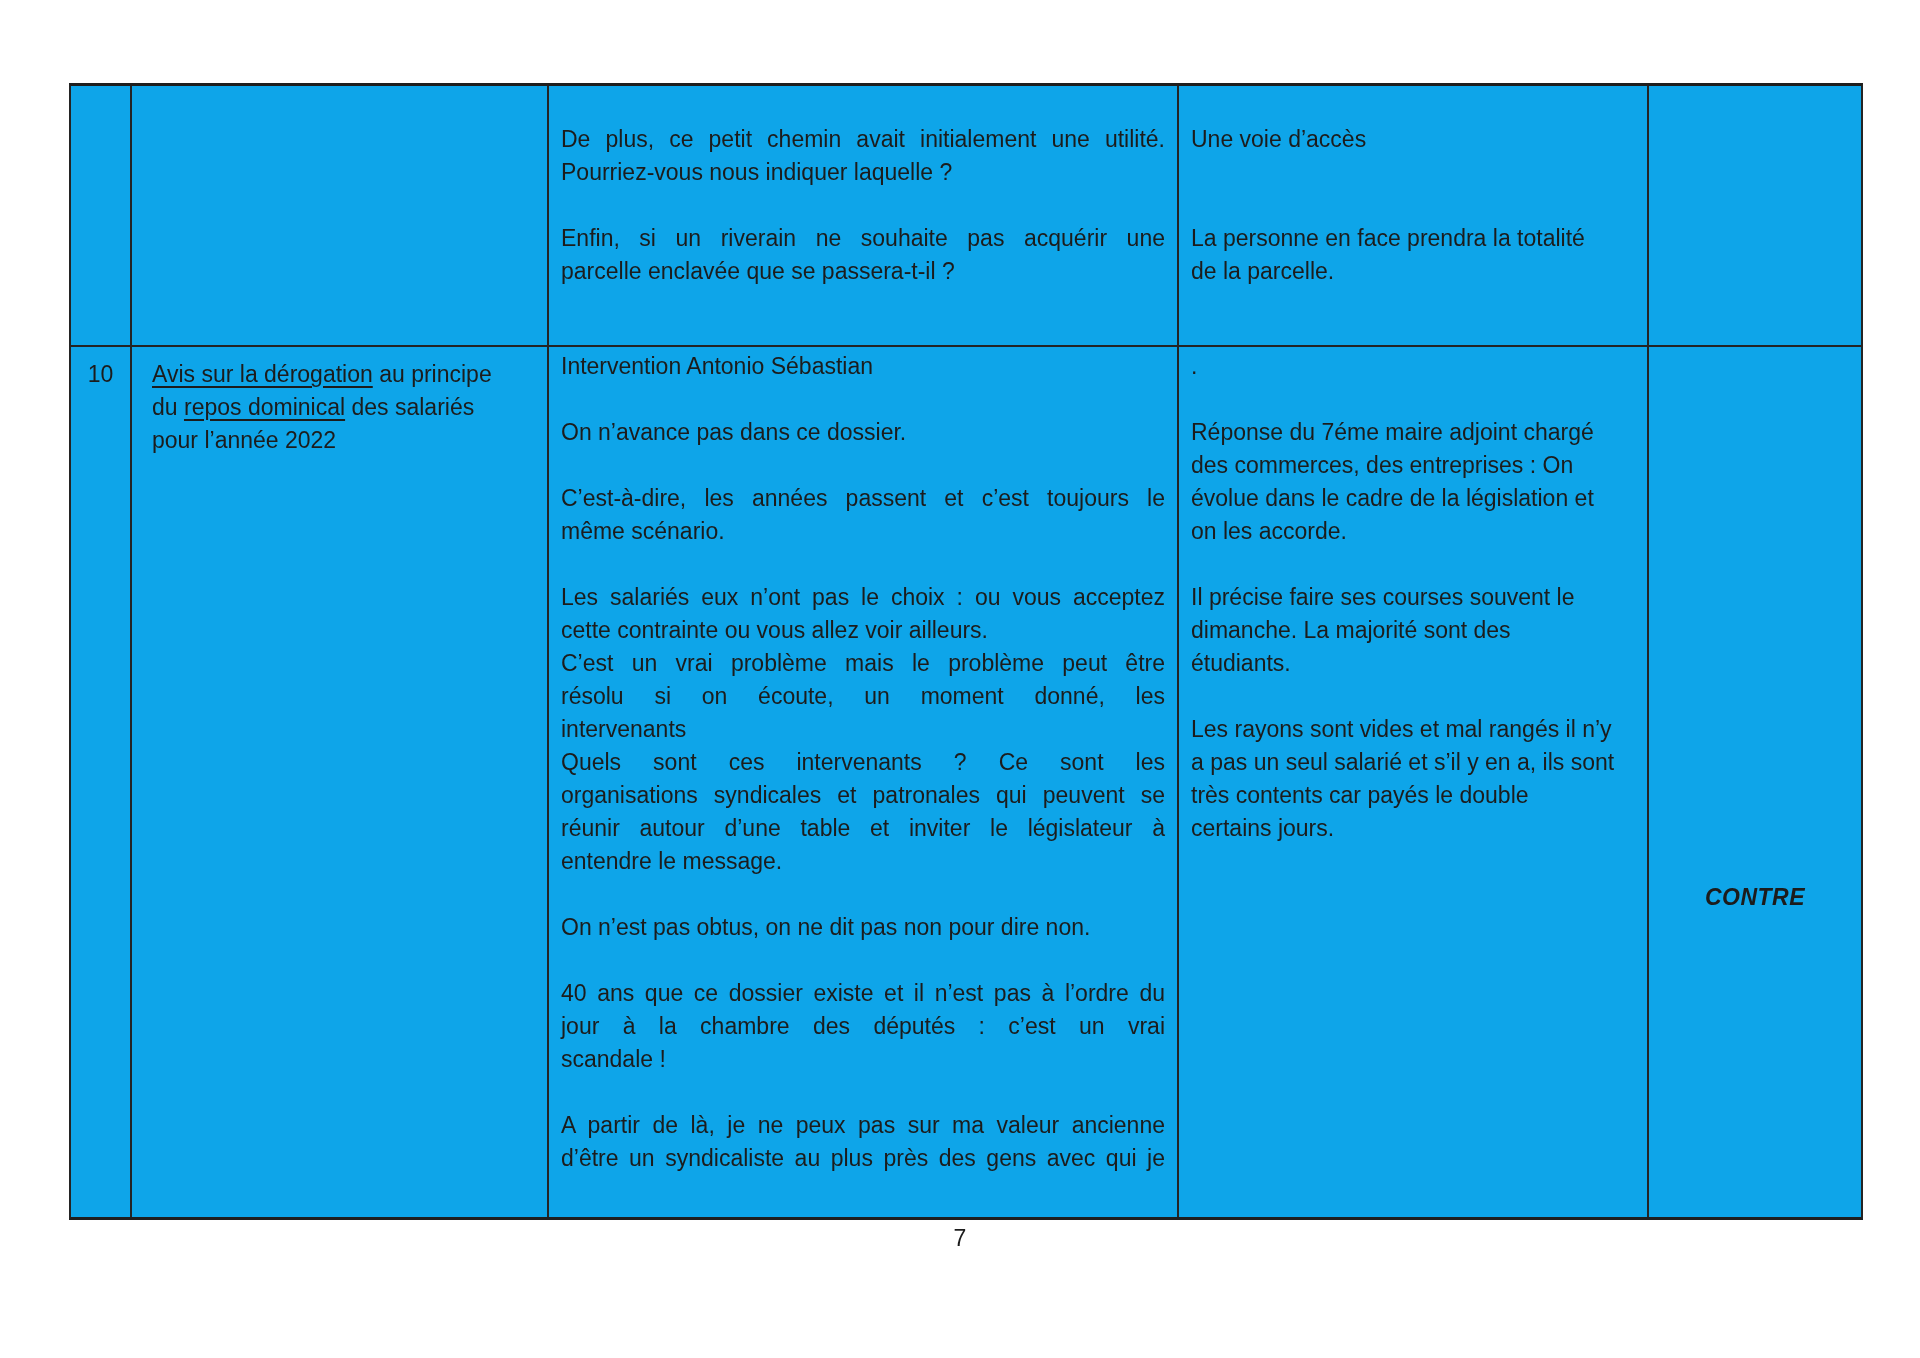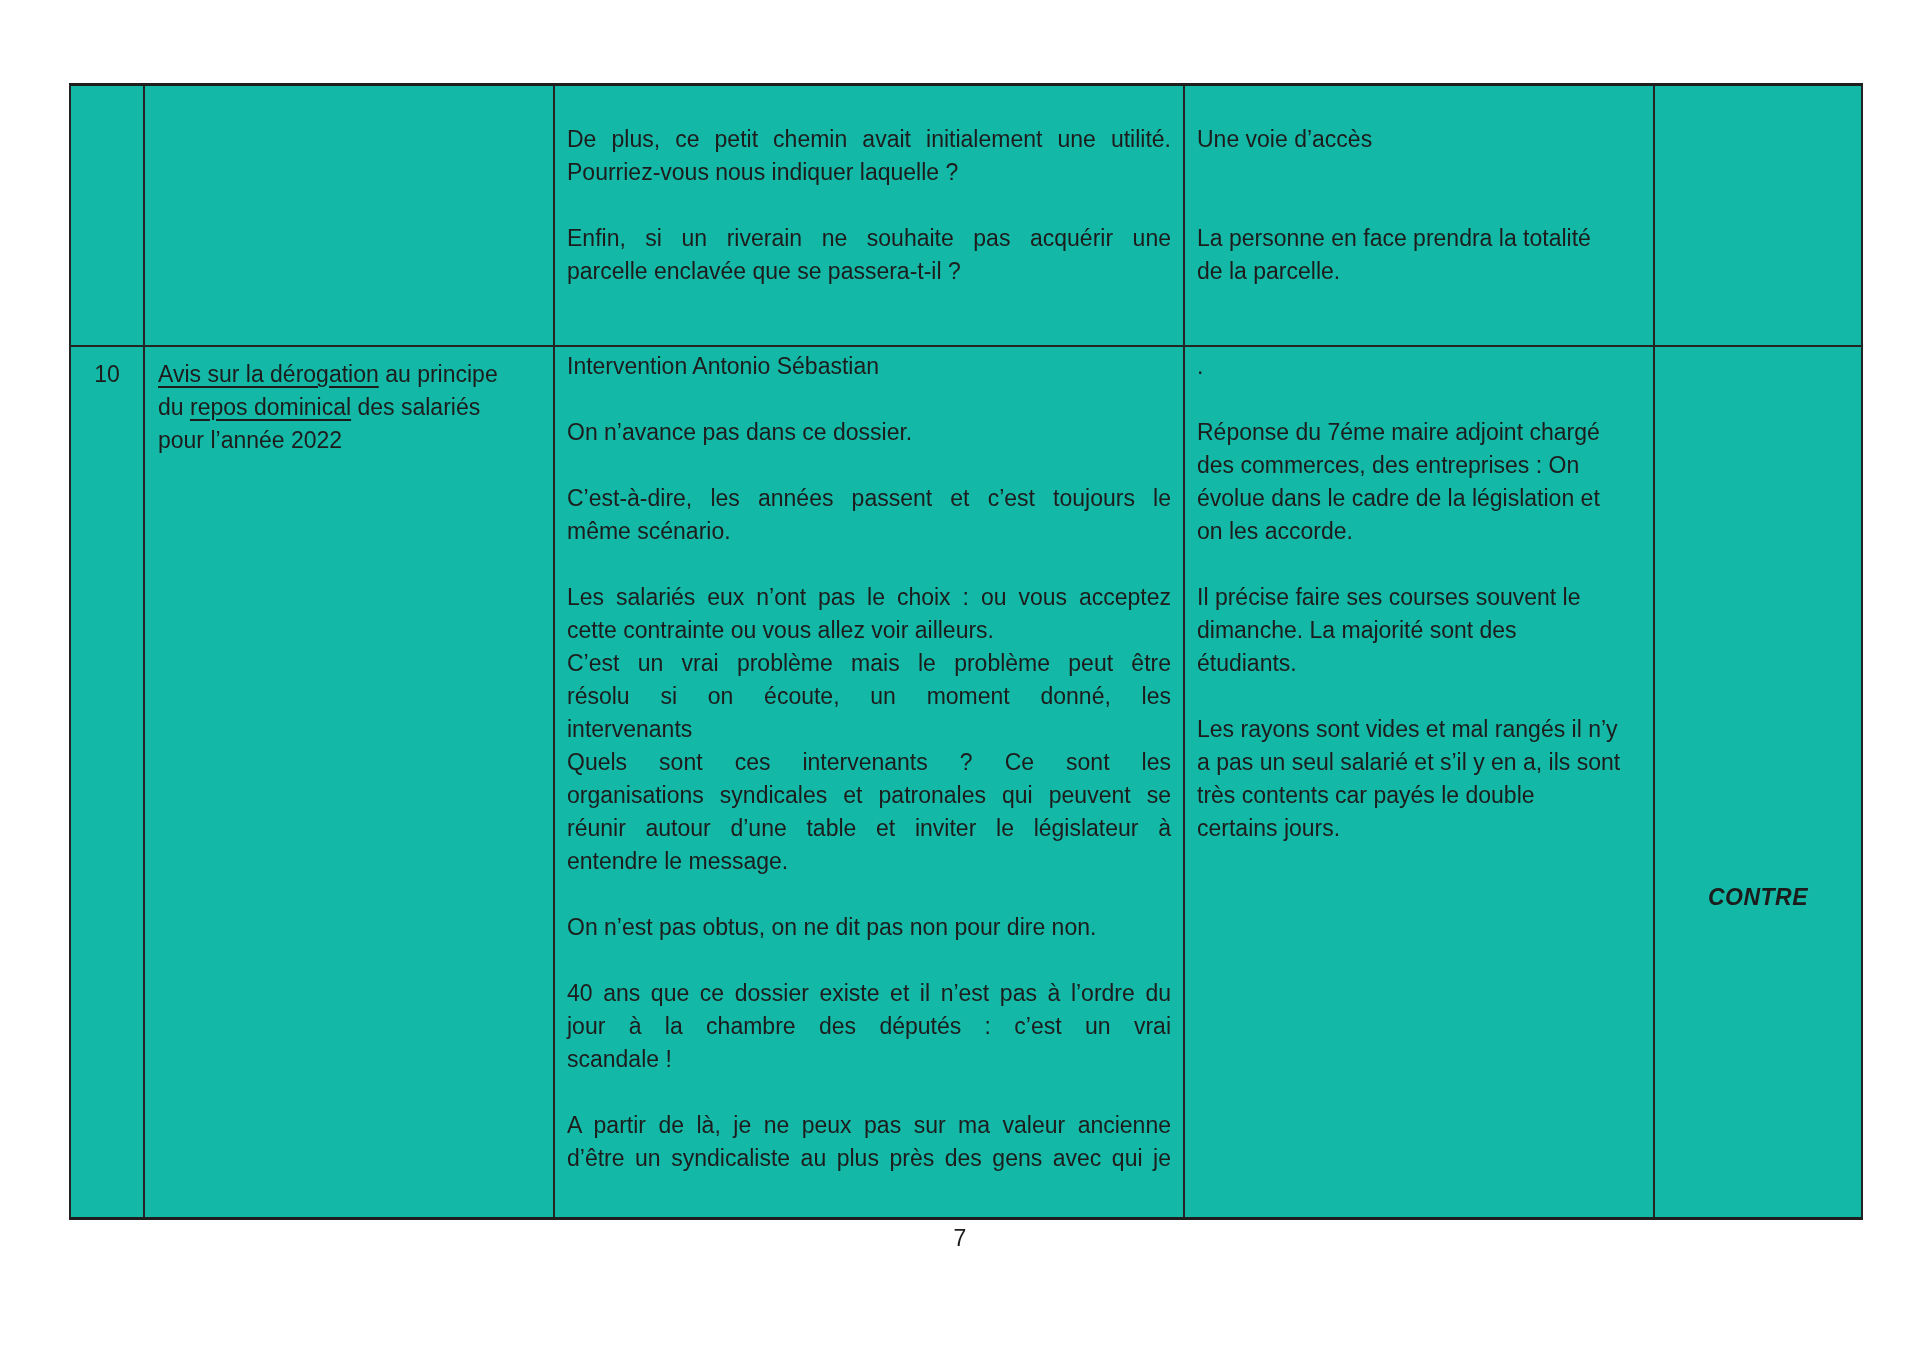--- a/index.html
+++ b/index.html
@@ -23,33 +23,33 @@
     top: 83px;
     width: 1794px;
     height: 1137px;
     box-sizing: border-box;
     border-left: 2px solid #242424;
     border-right: 2px solid #242424;
     border-top: 3px solid #1e1e1e;
     border-bottom: 3px solid #1e1e1e;
     display: flex;
     flex-direction: column;
-    background: #14b8a6;
+    background: #0ea5e9;
   }
   .trow { display: flex; box-sizing: border-box; }
   .trow-cont { height: 261px; border-bottom: 2px solid #242424; }
   .trow-item { flex: 1; }
   .cell {
     box-sizing: border-box;
     border-right: 2px solid #242424;
     overflow: hidden;
   }
   .cell:last-child { border-right: none; }
-  .c-num   { width: 74px;  text-align: center; }
-  .c-topic { width: 410px; padding-left: 13px; padding-right: 8px; }
+  .c-num   { width: 61px;  text-align: center; }
+  .c-topic { width: 410px; padding-left: 13px; padding-right: 8px; margin-left: 7px; }
   .c-interv{ width: 630px; padding-left: 12px; padding-right: 12px; }
   .c-resp  { width: 470px; padding-left: 12px; padding-right: 10px; }
   .c-vote  { flex: 1; text-align: center; }
   .trow-cont .c-interv, .trow-cont .c-resp { padding-top: 37px; }
   .trow-item .c-interv, .trow-item .c-resp { padding-top: 3px; }
   .trow-item .c-num, .trow-item .c-topic { padding-top: 11px; }
   .trow-item .c-vote { padding-top: 534px; font-style: italic; }
   .ln { height: 33px; white-space: normal; }
   .ln.j { text-align: justify; text-align-last: justify; }
   .u {

